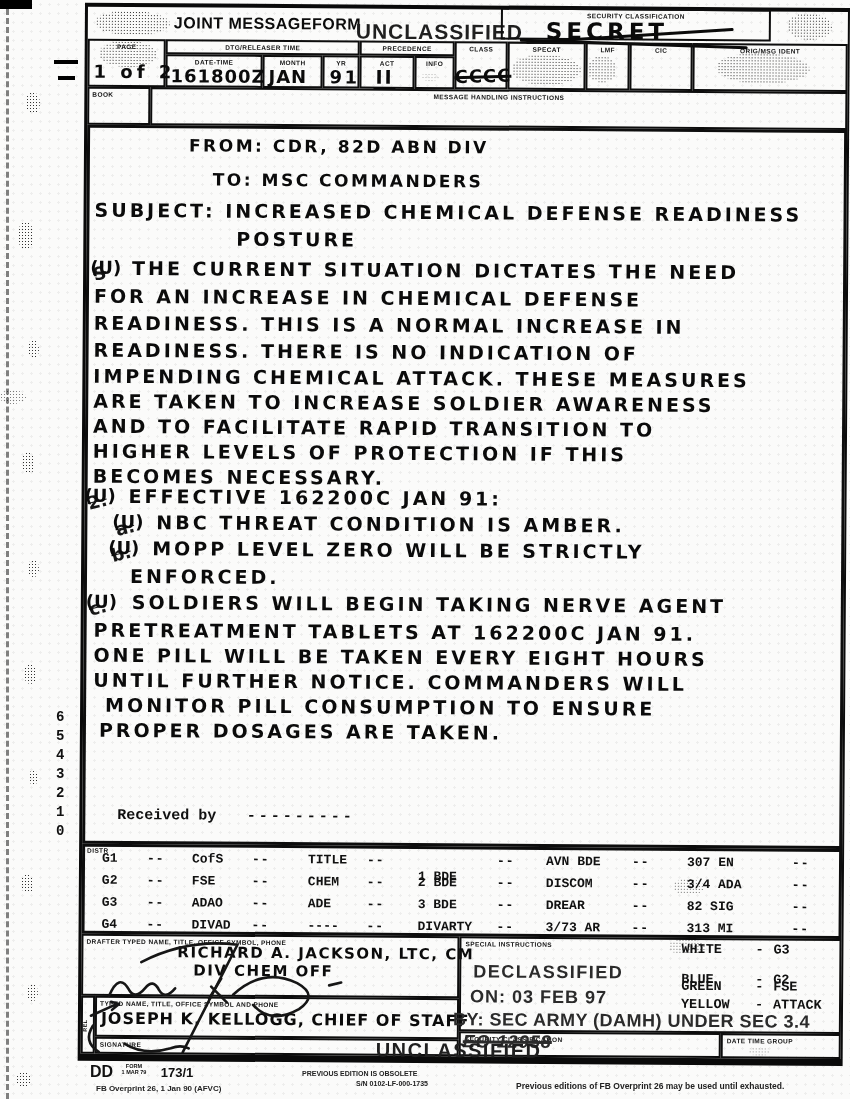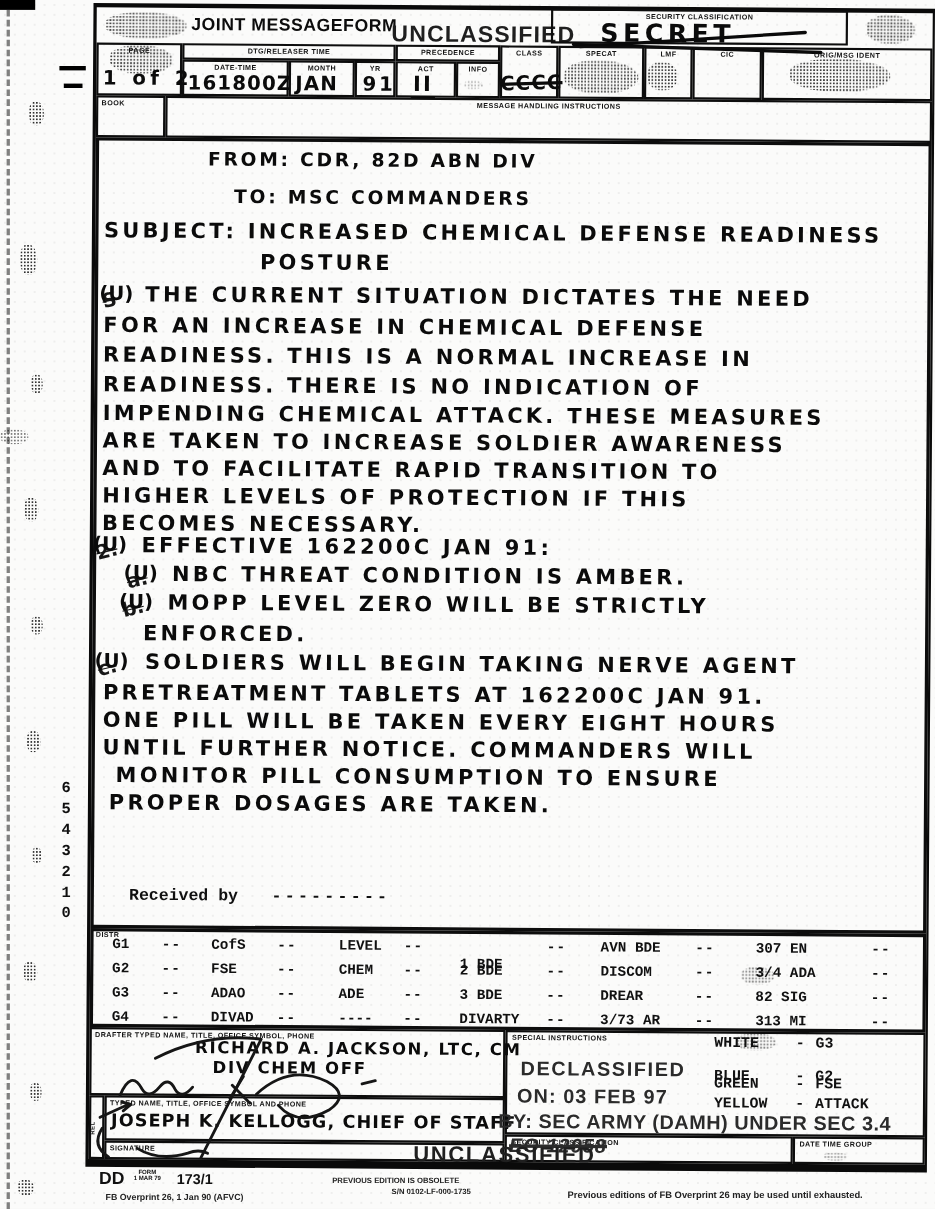--- a/index.html
+++ b/index.html
@@ -24,21 +24,21 @@
   .strike{position:absolute;height:3px;background:#0a0a0a;border-radius:2px;}
   .struckthru{text-decoration:line-through;text-decoration-thickness:3px;}
   .pmark{position:absolute;font-family:"DejaVu Sans",sans-serif;font-weight:700;color:#0b0b0b;}
   .pmark .under{position:absolute;left:3px;top:6px;transform:rotate(-14deg);text-decoration:line-through;opacity:.95;}
   .pmark .umark{position:relative;}
   .scan-edge{position:absolute;left:6px;top:0;height:1099px;width:0;border-left:3px dashed #1c1c1c;opacity:.55;}
   .drow{position:absolute;left:0;width:760px;height:20px;}
   .drow span{position:absolute;top:0;}
   .dval{font:700 13px "Liberation Mono",monospace;letter-spacing:0;}
   .ddash{font:700 13px "Liberation Mono",monospace;letter-spacing:1px;}
-  .legrow{position:absolute;left:568px;height:18px;text-decoration:underline;}
+  .legrow{position:absolute;left:600px;height:18px;text-decoration:underline;}
   .legrow .w{position:absolute;left:0;font:700 13.5px "Liberation Mono",monospace;}
   .legrow .s{position:absolute;left:74px;font:700 13.5px "Liberation Mono",monospace;}
   .legrow .v{position:absolute;left:92px;font:700 13.5px "Liberation Mono",monospace;}
   svg.sig{position:absolute;overflow:visible;}
   svg.sig path{fill:none;stroke:#161616;stroke-width:2.6;stroke-linecap:round;stroke-linejoin:round;}
 </style>
 </head>
 <body>
 
 <div class="page">
@@ -197,21 +197,21 @@
     </div>
 
     <div class="cell" style="left:0;top:837px;width:760px;height:90px;border-width:3px;"></div>
     <div class="abs lbl" style="left:5px;top:840px;">DISTR</div>
 
     <div class="drow" style="top:844px;">
       <span class="dval" style="left:20px;">G1</span>
       <span class="ddash" style="left:65px;">--</span>
       <span class="dval" style="left:110px;">CofS</span>
       <span class="ddash" style="left:170px;">--</span>
-      <span class="dval" style="left:226px;">LEVEL</span>
+      <span class="dval" style="left:226px;">TITLE</span>
       <span class="ddash" style="left:285px;">--</span>
       <span class="dval" style="left:336px;margin-top:16px;">1 BDE</span>
       <span class="ddash" style="left:415px;">--</span>
       <span class="dval" style="left:464px;">AVN BDE</span>
       <span class="ddash" style="left:550px;">--</span>
       <span class="dval" style="left:605px;">307 EN</span>
       <span class="ddash" style="left:710px;">--</span>
     </div>
     <div class="drow" style="top:866px;">
       <span class="dval" style="left:20px;">G2</span>

